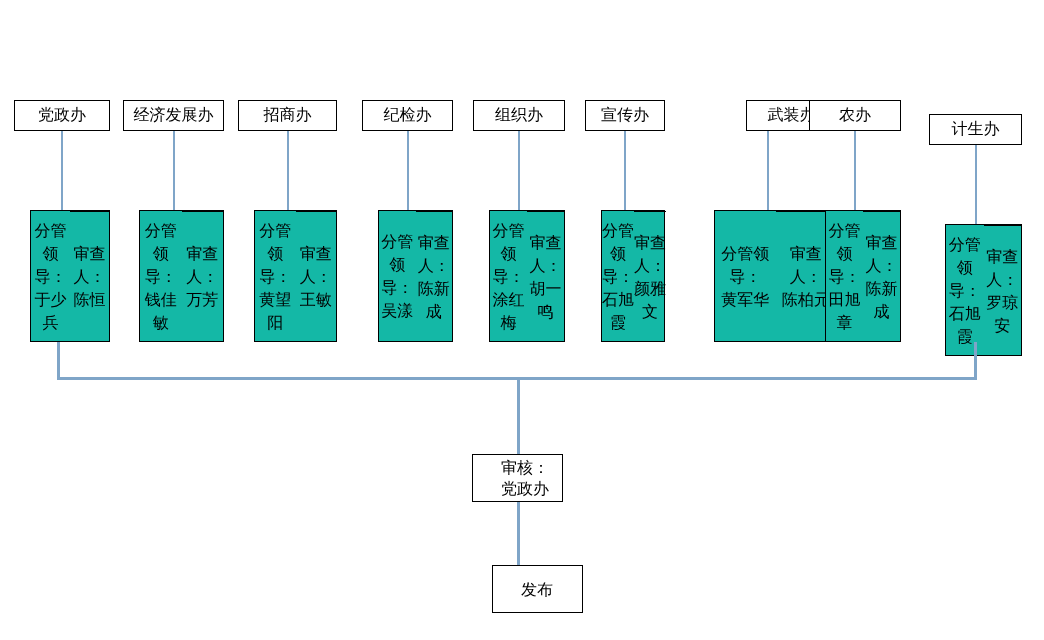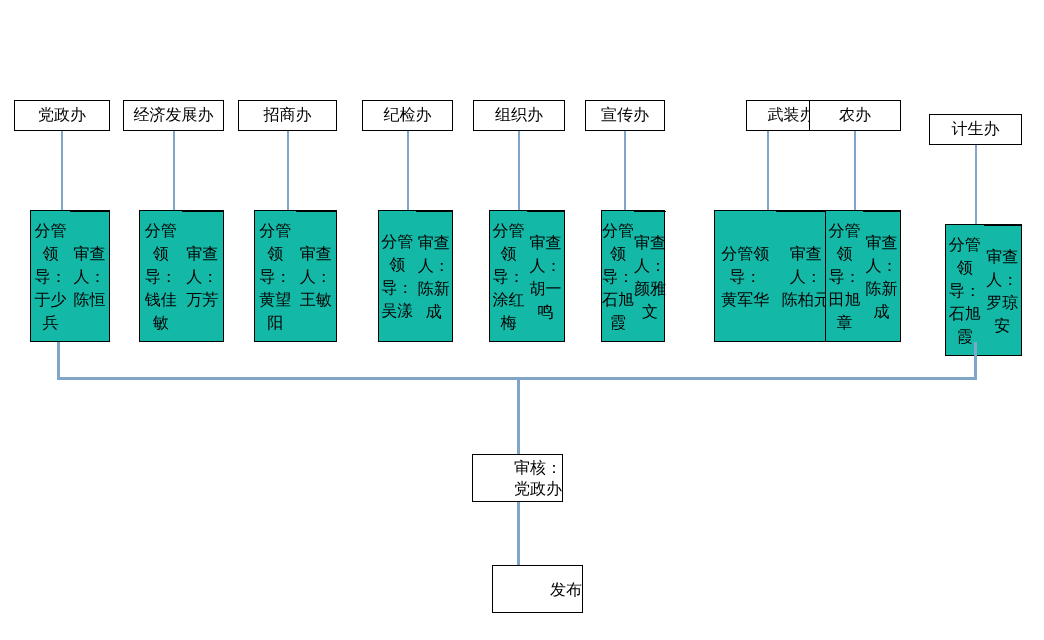--- a/index.html
+++ b/index.html
@@ -85,21 +85,21 @@
   .conn-center-1    { left: 517px; top: 377px; width: 3px;  height: 77px; }
   .conn-center-2    { left: 517px; top: 502px; width: 3px;  height: 63px; }
 
   .small-box {
     position: absolute;
     box-sizing: border-box;
     border: 1.5px solid #000000;
     background: #ffffff;
     display: flex;
     flex-direction: column;
-    align-items: flex-end;
+    align-items: flex-start;
     justify-content: center;
     font-size: 16px;
     line-height: 21px;
     text-align: center;
     padding-left: 28px;
   }
   .review-box  { left: 472px; top: 454px; width: 91px; height: 48px; }
   .publish-box { left: 492px; top: 565px; width: 91px; height: 48px; }
 </style>
 </head>

